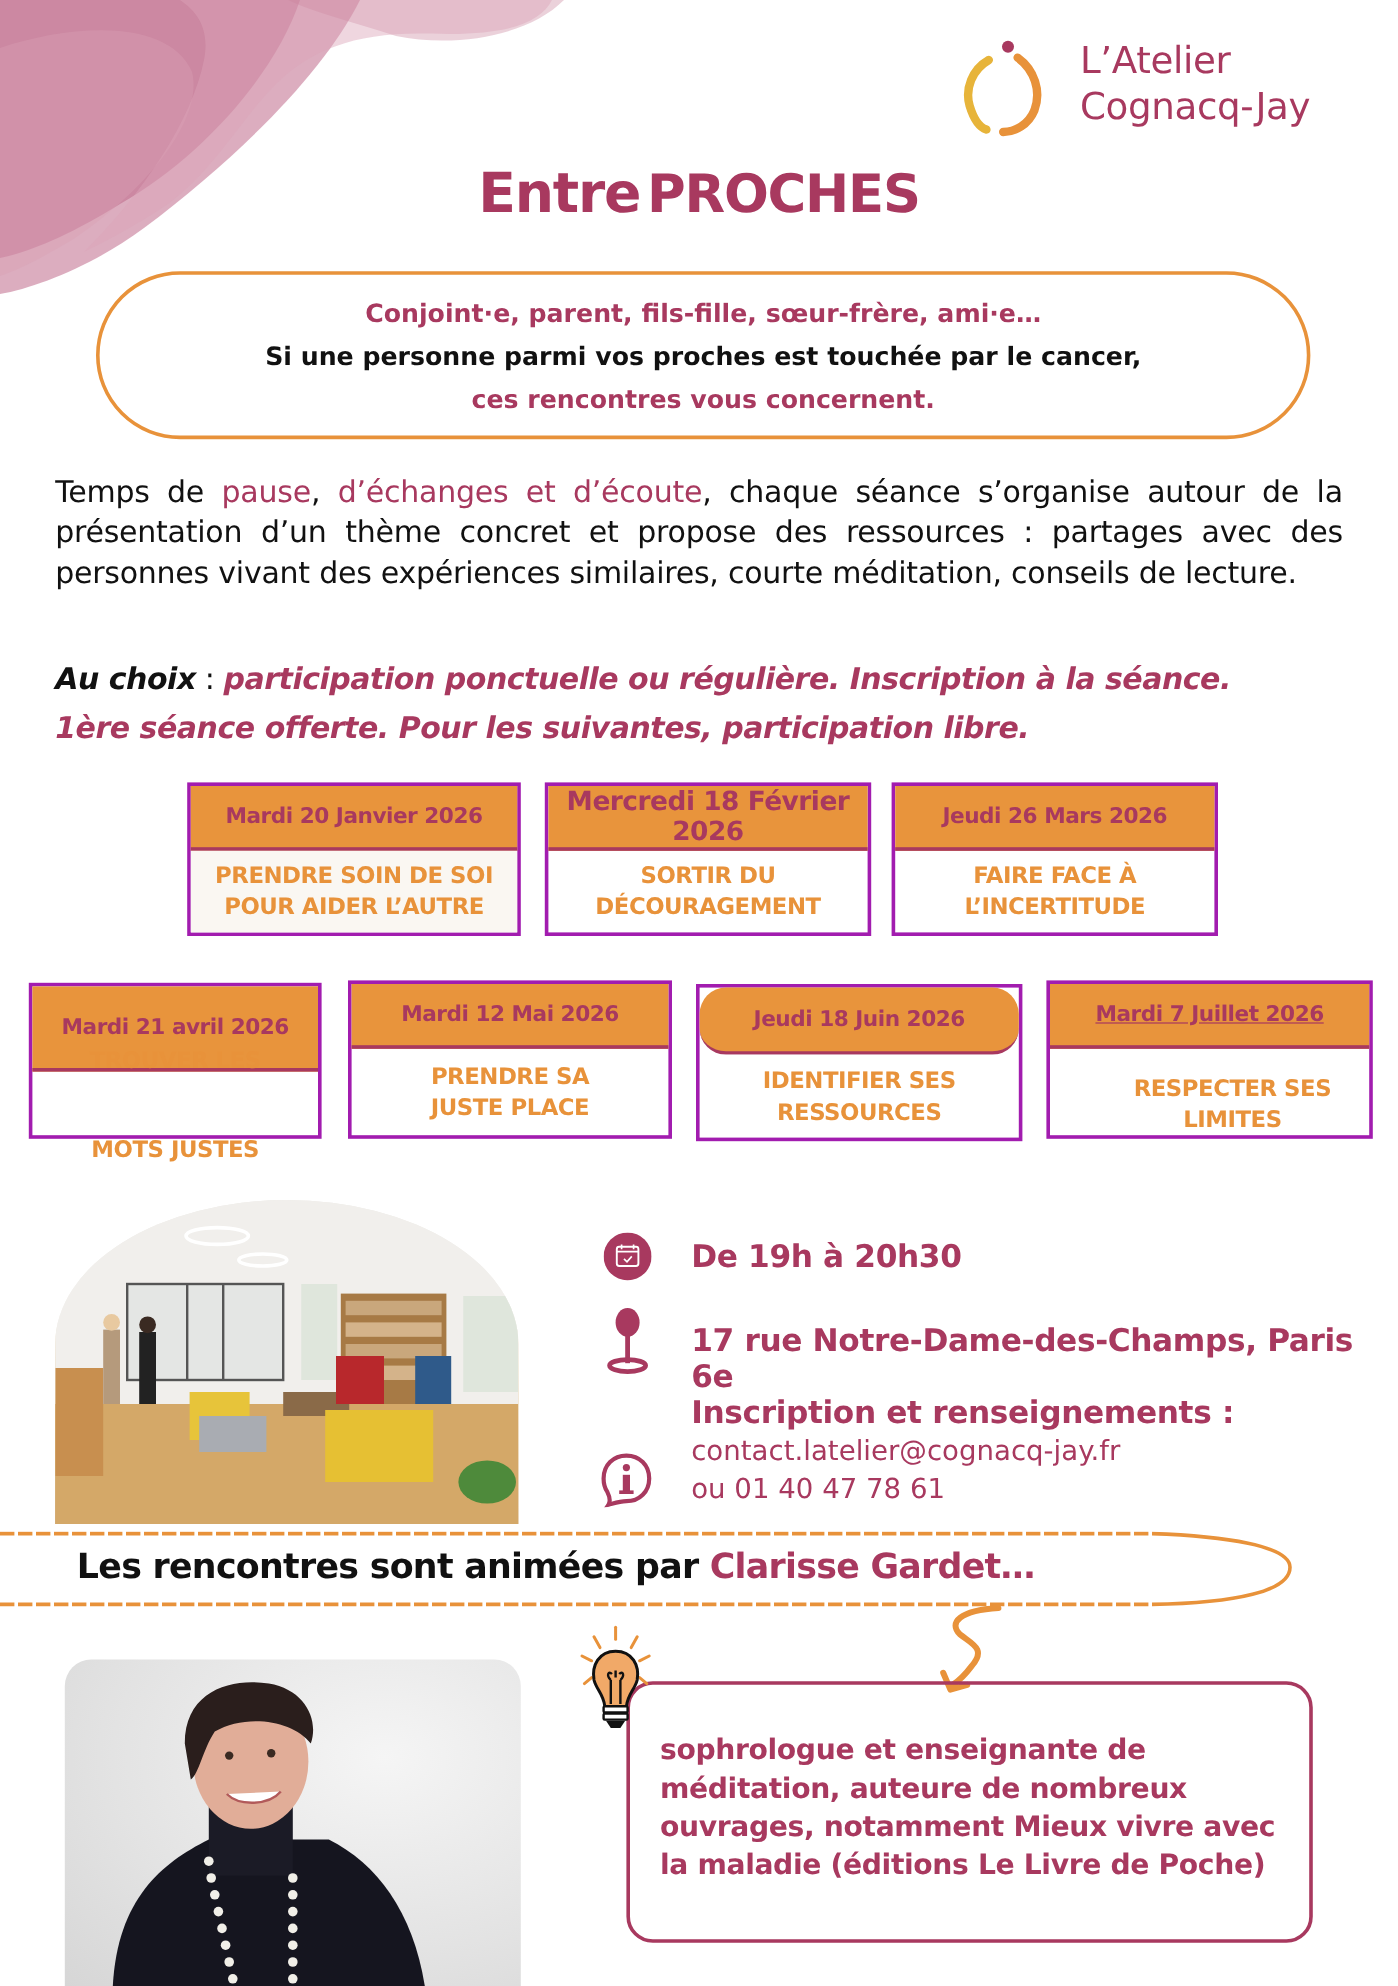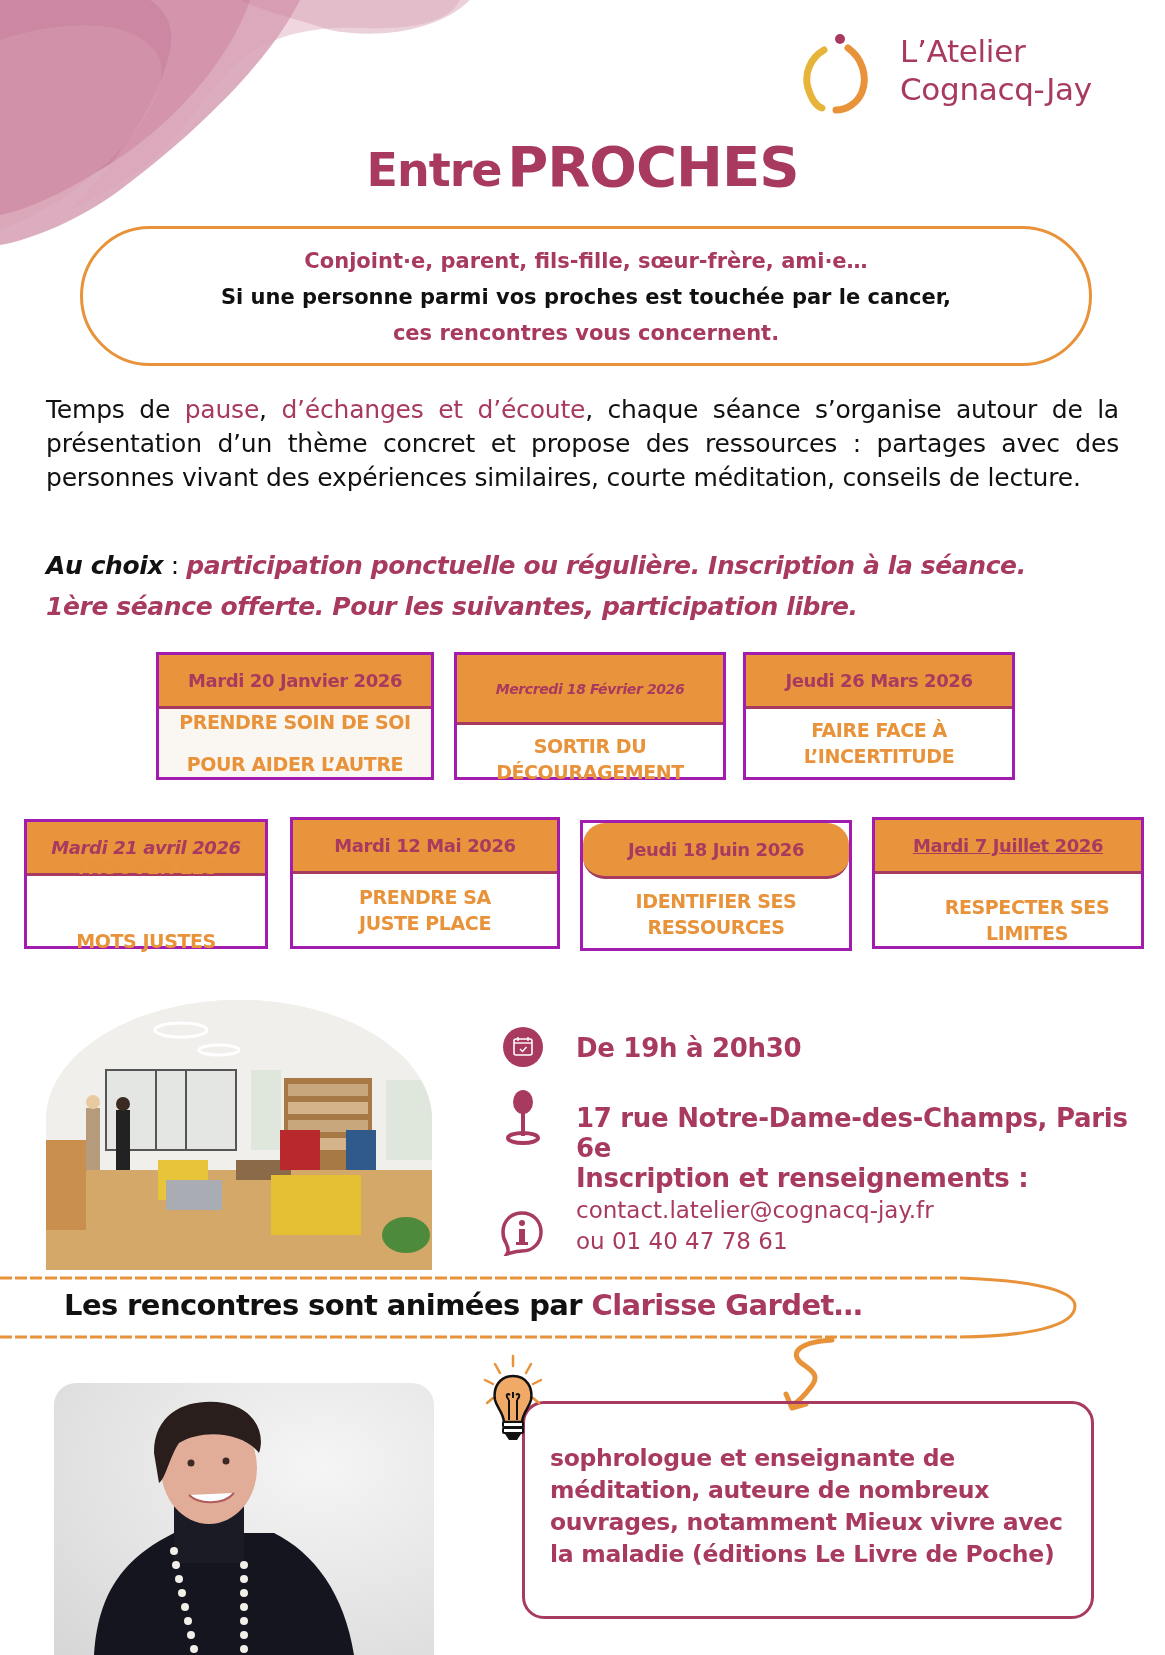--- a/index.html
+++ b/index.html
@@ -13,21 +13,21 @@
 
   
   .logo { position: absolute; left: 802px; top: 28px; width: 320px; height: 96px; }
   .logo-mark { position: absolute; left: 0; top: 4px; width: 86px; height: 84px; }
   .logo-text { position: absolute; left: 98px; top: 4px; font-family: "DejaVu Sans", sans-serif;
     color: #a8395f; font-size: 31px; line-height: 38px; letter-spacing: -0.3px; }
 
   .title { position: absolute; left: 0; width: 1165px; top: 134px; text-align: center;
     color: #a8395f; font-family: "DejaVu Sans", sans-serif; font-weight: bold; }
   .title .t-small { font-size: 46px; letter-spacing: -1px; }
-  .title .t-big { font-size: 56px; letter-spacing: -1px; }
+  .title .t-big { font-size: 44px; letter-spacing: -1px; }
 
   .intro-pill { position: absolute; left: 80px; top: 226px; width: 1012px; height: 140px;
     border: 3px solid #e8923a; border-radius: 70px; text-align: center; padding-top: 14px; }
   .intro-pill div { font-weight: bold; font-size: 21px; line-height: 36px; }
   .intro-pill .l1 { color: #a8395f; }
   .intro-pill .l2 { color: #111; }
   .intro-pill .l3 { color: #a8395f; }
 
   .para { position: absolute; left: 46px; top: 393px; width: 1073px; font-size: 25px;
     line-height: 34px; text-align: justify; color: #111; letter-spacing: -0.2px; }
@@ -39,21 +39,21 @@
   .choice .val { color: #a8395f; }
 
   
   .card { position: absolute; border: 3px solid #a21caf; background: #fff; }
   .card .head { background: #e8943c; color: #a8395f; font-weight: bold; text-align: center;
     font-size: 18px; border-bottom: 3px solid #a8395f; display: flex; align-items: center;
     justify-content: center; letter-spacing: -0.4px; }
   .card .body { color: #e8923a; font-weight: bold; text-align: center; font-size: 19px;
     line-height: 26px; display: flex; align-items: center; justify-content: center;
     letter-spacing: -0.4px; }
-  .card.cream .body { background: #faf7f2; justify-content: space-between; }
+  .card.cream .body { background: #faf7f2; }
 
   
   .photo-room { position: absolute; left: 46px; top: 1000px; width: 386px; height: 270px;
     border-radius: 193px 193px 0 0 / 120px 120px 0 0; overflow: hidden;
     background: linear-gradient(180deg, #eceae6 0%, #f4f2ee 35%, #d8b57d 70%, #c99a5b 100%); }
   .info-icon-wrap { position: absolute; width: 40px; height: 40px; }
   .info-line { position: absolute; left: 576px; font-weight: bold; color: #a8395f;
     font-size: 26px; letter-spacing: -0.3px; }
   .info-contact { position: absolute; left: 576px; top: 1195px; color: #a8395f;
     font-size: 23px; line-height: 31px; }
@@ -115,36 +115,36 @@
 </div>
 
 <div class="card cream" style="left:156px;top:652px;width:278px;height:128px;">
   <div class="head" style="height:54px;">Mardi 20 Janvier 2026</div>
   <div class="body" style="height:68px;flex-direction:column;">
     <span>PRENDRE SOIN DE SOI</span>
     <span>POUR AIDER L’AUTRE</span>
   </div>
 </div>
 <div class="card" style="left:454px;top:652px;width:272px;height:128px;">
-  <div class="head" style="height:70px;font-size:14px;font-style:italic;">Mercredi 18 Février 2026</div>
+  <div class="head" style="height:54px;font-size:22px;">Mercredi 18 Février 2026</div>
   <div class="body" style="height:68px;flex-direction:column;">
     <span>SORTIR DU</span>
     <span>DÉCOURAGEMENT</span>
   </div>
 </div>
 <div class="card" style="left:743px;top:652px;width:272px;height:128px;">
   <div class="head" style="height:54px;">Jeudi 26 Mars 2026</div>
   <div class="body" style="height:68px;flex-direction:column;">
     <span>FAIRE FACE À</span>
     <span>L’INCERTITUDE</span>
   </div>
 </div>
 
 <div class="card" style="left:24px;top:819px;width:244px;height:130px;">
-  <div class="head" style="height:54px;font-style:italic;">Mardi 21 avril 2026</div>
+  <div class="head" style="height:71px;">Mardi 21 avril 2026</div>
   <div class="body" style="height:56px;flex-direction:column;gap:48px;">
     <span>TROUVER LES</span>
     <span>MOTS JUSTES</span>
   </div>
 </div>
 <div class="card" style="left:290px;top:817px;width:270px;height:132px;">
   <div class="head" style="height:54px;">Mardi 12 Mai 2026</div>
   <div class="body" style="height:72px;flex-direction:column;">
     <span>PRENDRE SA</span>
     <span>JUSTE PLACE</span>

